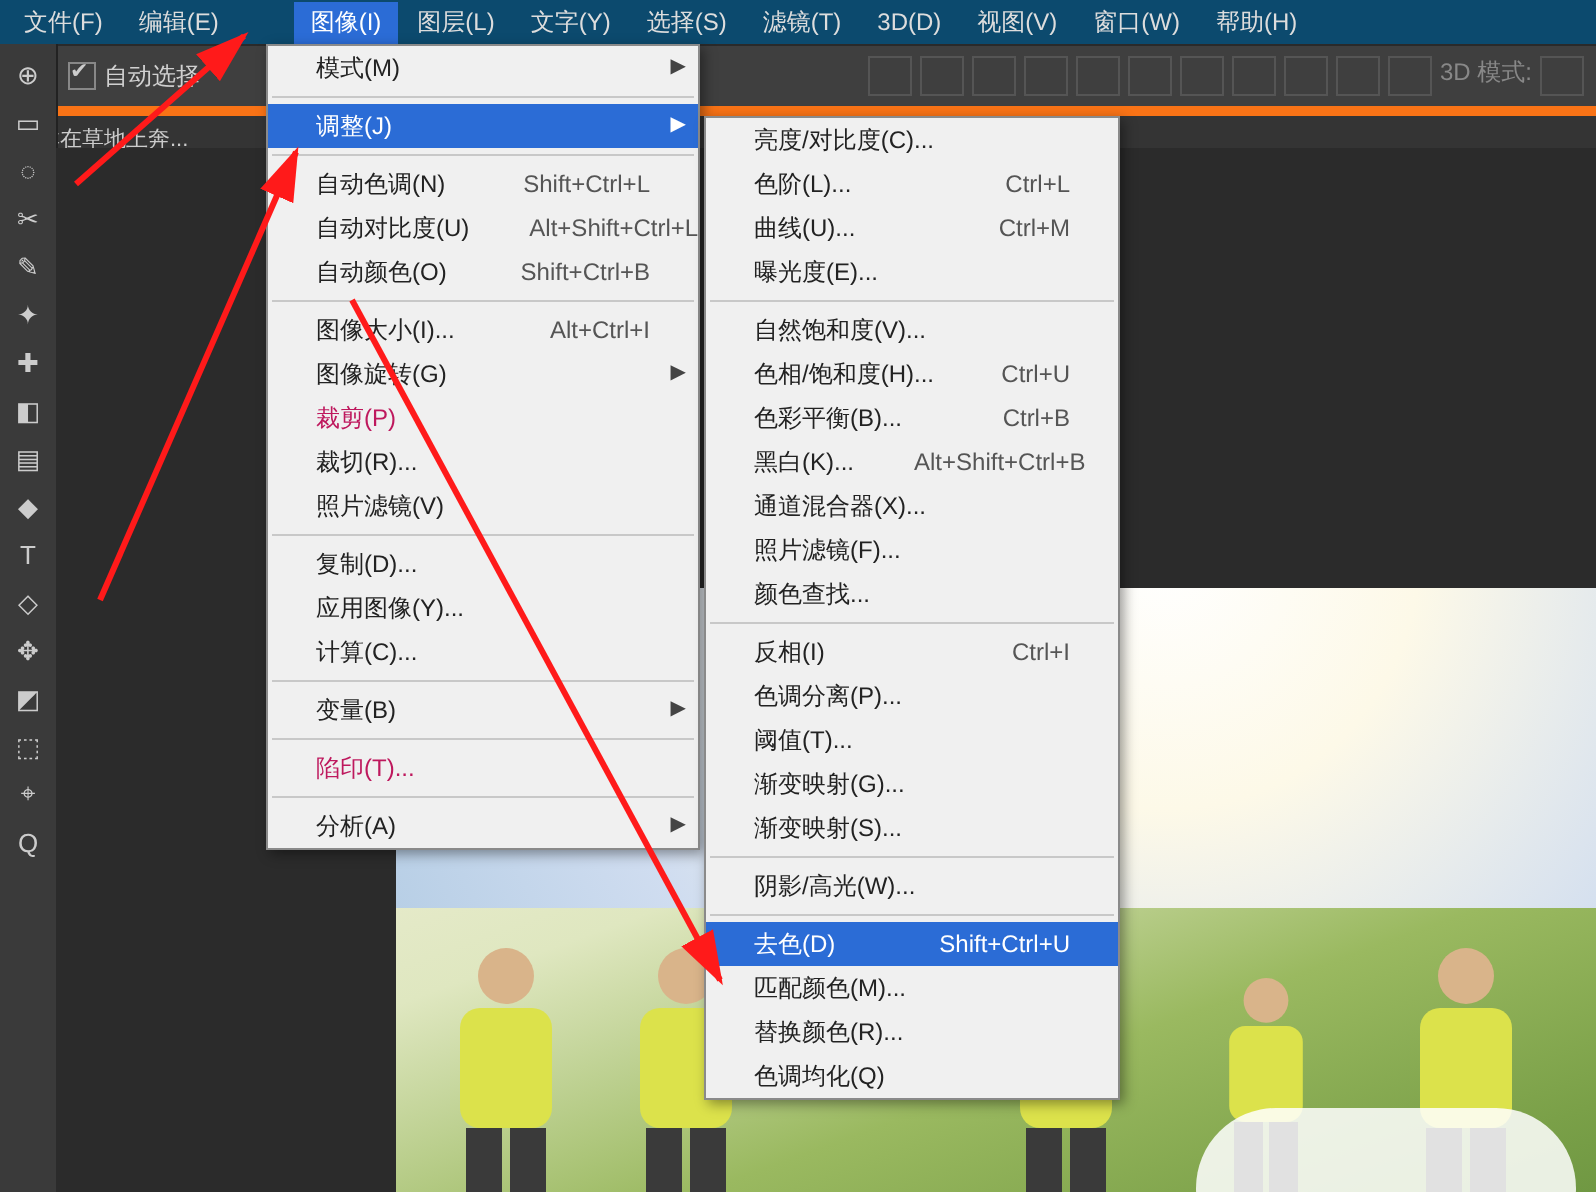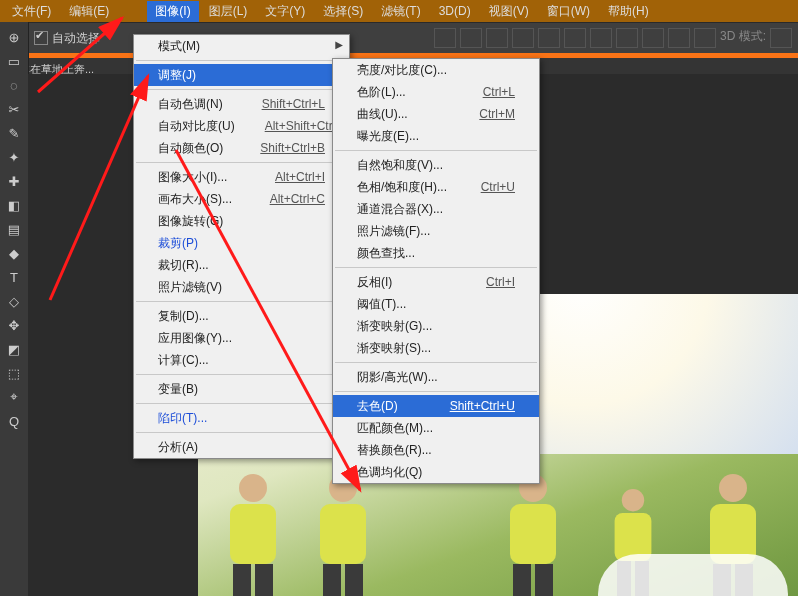--- a/index.html
+++ b/index.html
@@ -1,44 +1,44 @@
 <!DOCTYPE html>
 <html><head>
 <meta charset="utf-8">
 <style>
   html,body{margin:0;padding:0;font-family:"Microsoft YaHei",Arial,sans-serif;font-size:12px;background:#3a3a3a;color:#d0d0d0;width:798px;height:596px;overflow:hidden;}
-  .menubar{background:#a16207;height:22px;display:flex;align-items:center;padding:0 4px;gap:2px;border-bottom:1px solid #2a2a2a;}
+  .menubar{background:#0c4a6e;height:22px;display:flex;align-items:center;padding:0 4px;gap:2px;border-bottom:1px solid #2a2a2a;}
   .menubar .mitem{padding:2px 8px;color:#ddd;}
   .menubar .mitem.active{background:#2b6cd6;color:#fff;margin-left:28px;}
   .toolbar{background:#3f3f3f;height:30px;display:flex;align-items:center;padding:0 6px;gap:10px;border-bottom:5px solid #f97316;}
   .tbicon{width:18px;height:18px;display:inline-block;}
   .chk{width:12px;height:12px;border:1px solid #888;display:inline-block;vertical-align:middle;margin-right:4px;position:relative;}
   .chk.checked::after{content:"✔";position:absolute;top:-3px;left:0;color:#ccc;font-size:11px;}
   .tabbar{background:#343434;height:22px;display:flex;align-items:center;padding:0 8px;border-bottom:1px solid #222;}
   .tab{color:#ccc;font-size:11px;}
   .canvas{position:absolute;left:28px;right:0;top:74px;bottom:0;background:#2b2b2b;overflow:hidden;}
   .photo{position:absolute;left:170px;top:220px;width:620px;height:370px;background:linear-gradient(160deg,#f6f2e2 0%,#dfe7c0 35%,#9ab960 60%,#7aa048 80%,#5e8a3a 100%);}
   .sky{position:absolute;left:0;top:0;right:0;height:160px;background:radial-gradient(circle at 62% -10%,#ffffff 0%,#fdf9e8 30%,#d0ddf0 70%,#b8cfe6 100%);}
   .person{position:absolute;bottom:40px;width:70px;height:150px;}
   .person .head{width:28px;height:28px;border-radius:50%;background:#d9b48a;margin:0 auto;}
   .person .body{width:46px;height:60px;background:#dce24b;margin:2px auto 0;border-radius:10px;}
   .person .legs{width:40px;height:50px;margin:0 auto;background:linear-gradient(90deg,#3a3a3a 45%,transparent 45% 55%,#3a3a3a 55%);}
   .toolcol{position:absolute;left:0;top:22px;bottom:0;width:28px;background:#3a3a3a;border-right:1px solid #222;display:flex;flex-direction:column;align-items:center;padding-top:6px;gap:6px;}
   .tcicon{width:18px;height:18px;display:flex;align-items:center;justify-content:center;color:#ccc;font-size:13px;}
   
   .menu{position:absolute;background:#f0f0f0;color:#222;border:1px solid #8a8a8a;box-shadow:2px 2px 6px rgba(0,0,0,.4);font-size:12px;}
   .menu .row{display:flex;align-items:center;height:22px;padding:0 24px 0 24px;white-space:nowrap;position:relative;}
-  .menu .row.disabled{color:#1d4ed8;}
-  .menu .row .sc{margin-left:auto;padding-left:30px;color:#555;text-decoration:underline;}
+  .menu .row.disabled{color:#be185d;}
+  .menu .row .sc{margin-left:auto;padding-left:30px;color:#555;}
   .menu .row .arrow{position:absolute;right:6px;top:4px;font-size:10px;color:#444;}
   .menu .row.hl{background:#2b6cd6;color:#fff;}
   .menu .row.hl .sc,.menu .row.hl .arrow{color:#fff;}
   .menu .sep{height:1px;background:#c8c8c8;margin:3px 2px;}
-  #menu1{left:133px;top:34px;width:215px;}
-  #menu2{left:332px;top:58px;width:206px;}
+  #menu1{left:133px;top:22px;width:215px;}
+  #menu2{left:352px;top:58px;width:206px;}
   svg.ann{position:absolute;left:0;top:0;width:798px;height:596px;pointer-events:none;}
   .opt-icons{display:flex;gap:4px;margin-left:auto;}
   .opt-icons span{width:20px;height:18px;border:1px solid #555;display:inline-block;}
 </style>
 </head>
 <body>
 
 <div class="menubar" id="menubar">
     <span class="mitem">文件(F)</span>
     <span class="mitem">编辑(E)</span>
@@ -155,24 +155,20 @@
     <div class="row">
       <span>自动颜色(O)</span>
       <span class="sc">Shift+Ctrl+B</span>
     </div>
     <div class="sep"></div>
     <div class="row">
       <span>图像大小(I)...</span>
       <span class="sc">Alt+Ctrl+I</span>
     </div>
     <div class="row">
-      <span>画布大小(S)...</span>
-      <span class="sc">Alt+Ctrl+C</span>
-    </div>
-    <div class="row">
       <span>图像旋转(G)</span>
       <span class="arrow">▶</span>
     </div>
     <div class="row disabled">
       <span>裁剪(P)</span>
     </div>
     <div class="row">
       <span>裁切(R)...</span>
     </div>
     <div class="row">
@@ -221,32 +217,43 @@
     </div>
     <div class="sep"></div>
     <div class="row">
       <span>自然饱和度(V)...</span>
     </div>
     <div class="row">
       <span>色相/饱和度(H)...</span>
       <span class="sc">Ctrl+U</span>
     </div>
     <div class="row">
+      <span>色彩平衡(B)...</span>
+      <span class="sc">Ctrl+B</span>
+    </div>
+    <div class="row">
+      <span>黑白(K)...</span>
+      <span class="sc">Alt+Shift+Ctrl+B</span>
+    </div>
+    <div class="row">
       <span>通道混合器(X)...</span>
     </div>
     <div class="row">
       <span>照片滤镜(F)...</span>
     </div>
     <div class="row">
       <span>颜色查找...</span>
     </div>
     <div class="sep"></div>
     <div class="row">
       <span>反相(I)</span>
       <span class="sc">Ctrl+I</span>
+    </div>
+    <div class="row">
+      <span>色调分离(P)...</span>
     </div>
     <div class="row">
       <span>阈值(T)...</span>
     </div>
     <div class="row">
       <span>渐变映射(G)...</span>
     </div>
     <div class="row">
       <span>渐变映射(S)...</span>
     </div>

